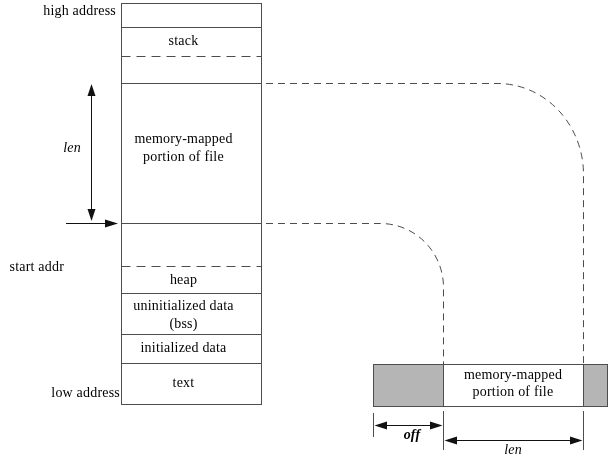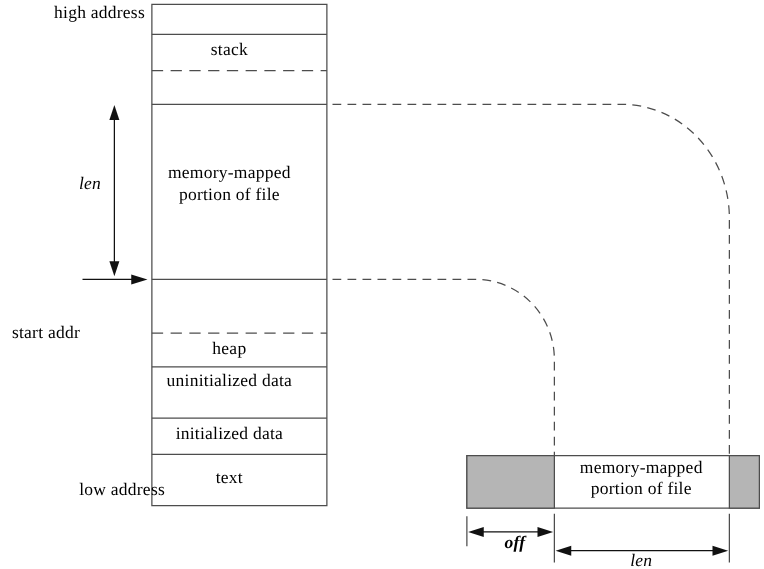--- a/index.html
+++ b/index.html
@@ -86,37 +86,38 @@
 
     <g stroke="#111111" fill="#111111">
       <line x1="456" y1="440.5" x2="571" y2="440.5"></line>
       <polygon points="444.5,440.5 457,436.5 457,444.5" stroke="none"></polygon>
       <polygon points="582.5,440.5 570,436.5 570,444.5" stroke="none"></polygon>
     </g>
   </svg>
 
   <div class="lbl right" style="left:0; width:116px; top:2px;">high address</div>
 
-  <div class="lbl right" style="left:16px; width:116px; top:384px;">low address</div>
+  <div class="lbl right" style="left:4px; width:116px; top:384px;">low address</div>
 
   <div class="lbl right" style="left:0; width:64px; top:214px;margin-top:44px;">start addr</div>
 
   <div class="lbl ital center" style="left:56px; width:32px; top:139px;">len</div>
 
   <div class="lbl seg" style="top:32px;">stack</div>
 
   <div class="lbl seg center" style="top:130px;">
     <div>memory-mapped</div>
     <div>portion of file</div>
   </div>
 
   <div class="lbl seg" style="top:271px;">heap</div>
 
   <div class="lbl seg center" style="top:297px;">
     <div>uninitialized data</div>
+    <div>(bss)</div>
   </div>
 
   <div class="lbl seg" style="top:339px;">initialized data</div>
 
   <div class="lbl seg" style="top:374px;">text</div>
 
 
   <div class="lbl center" style="left:443px; width:140px; top:366px; line-height:17px;">
     <div>memory-mapped</div>
     <div>portion of file</div>

